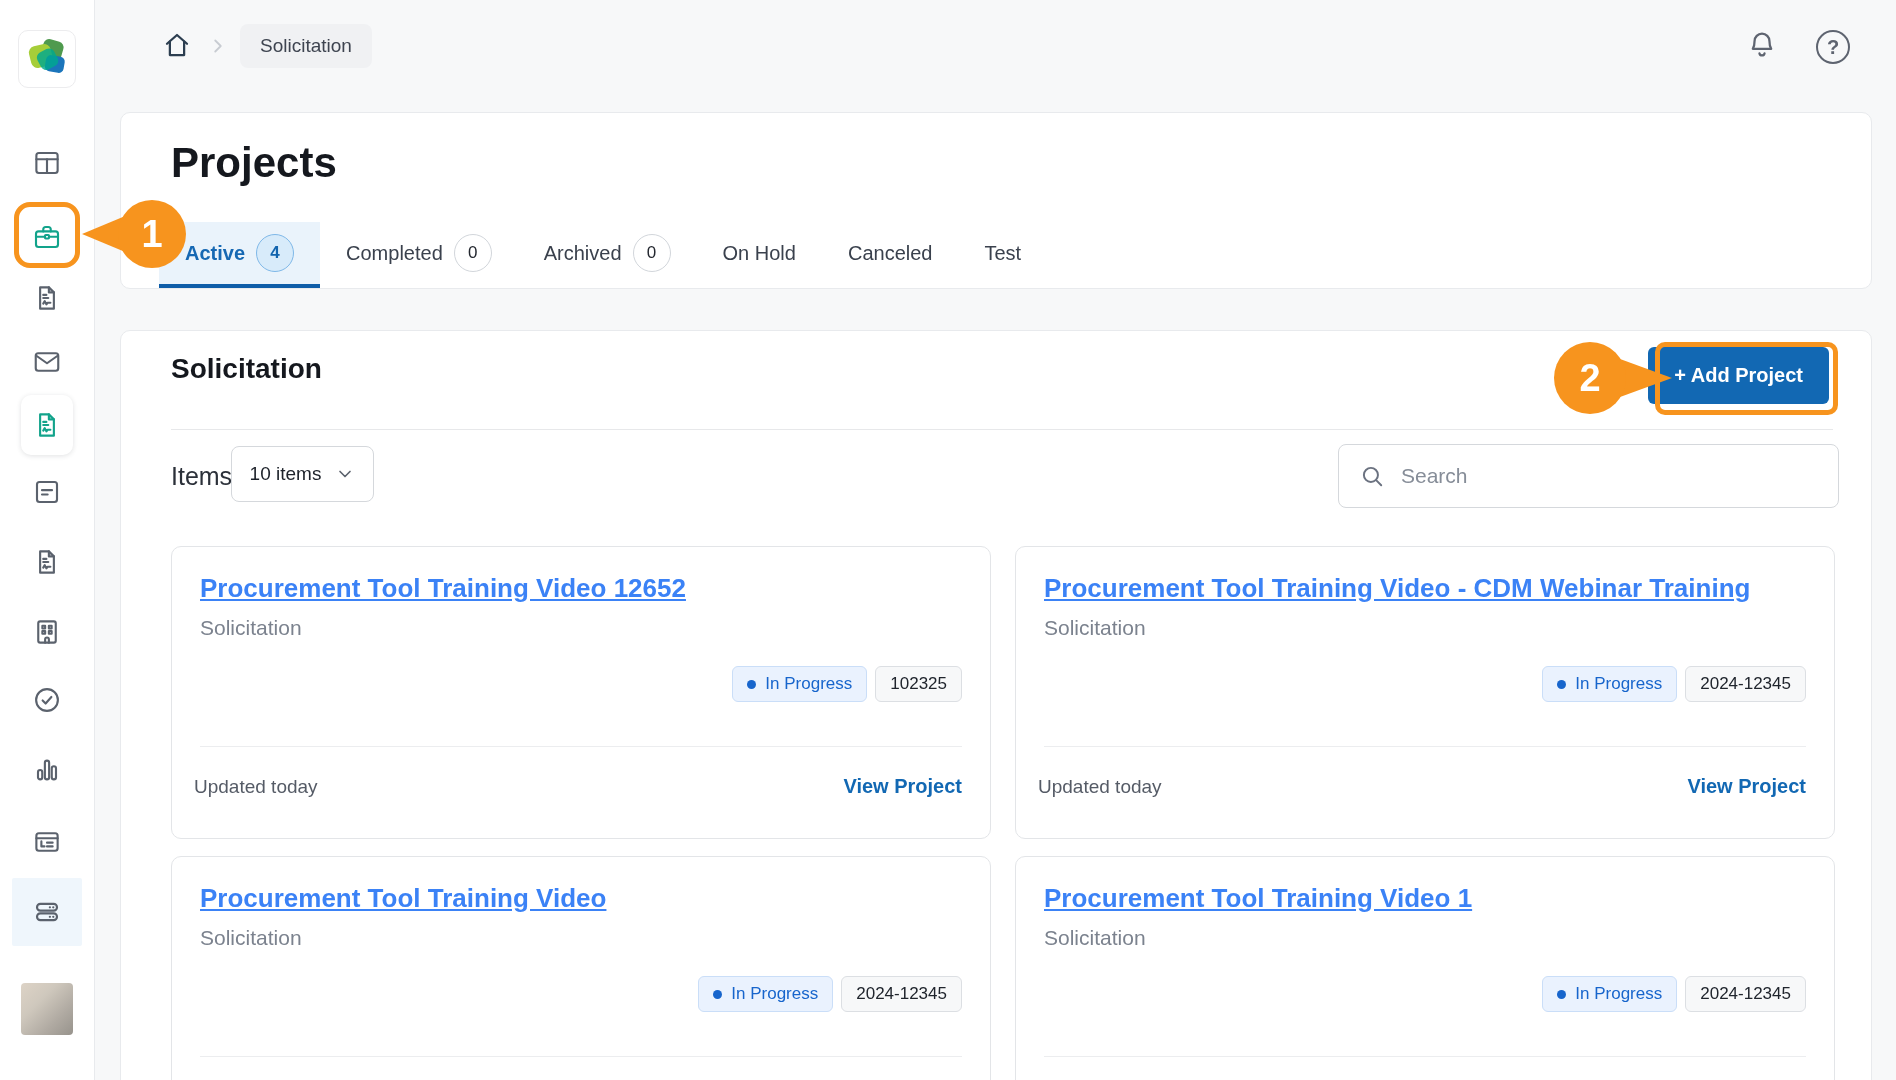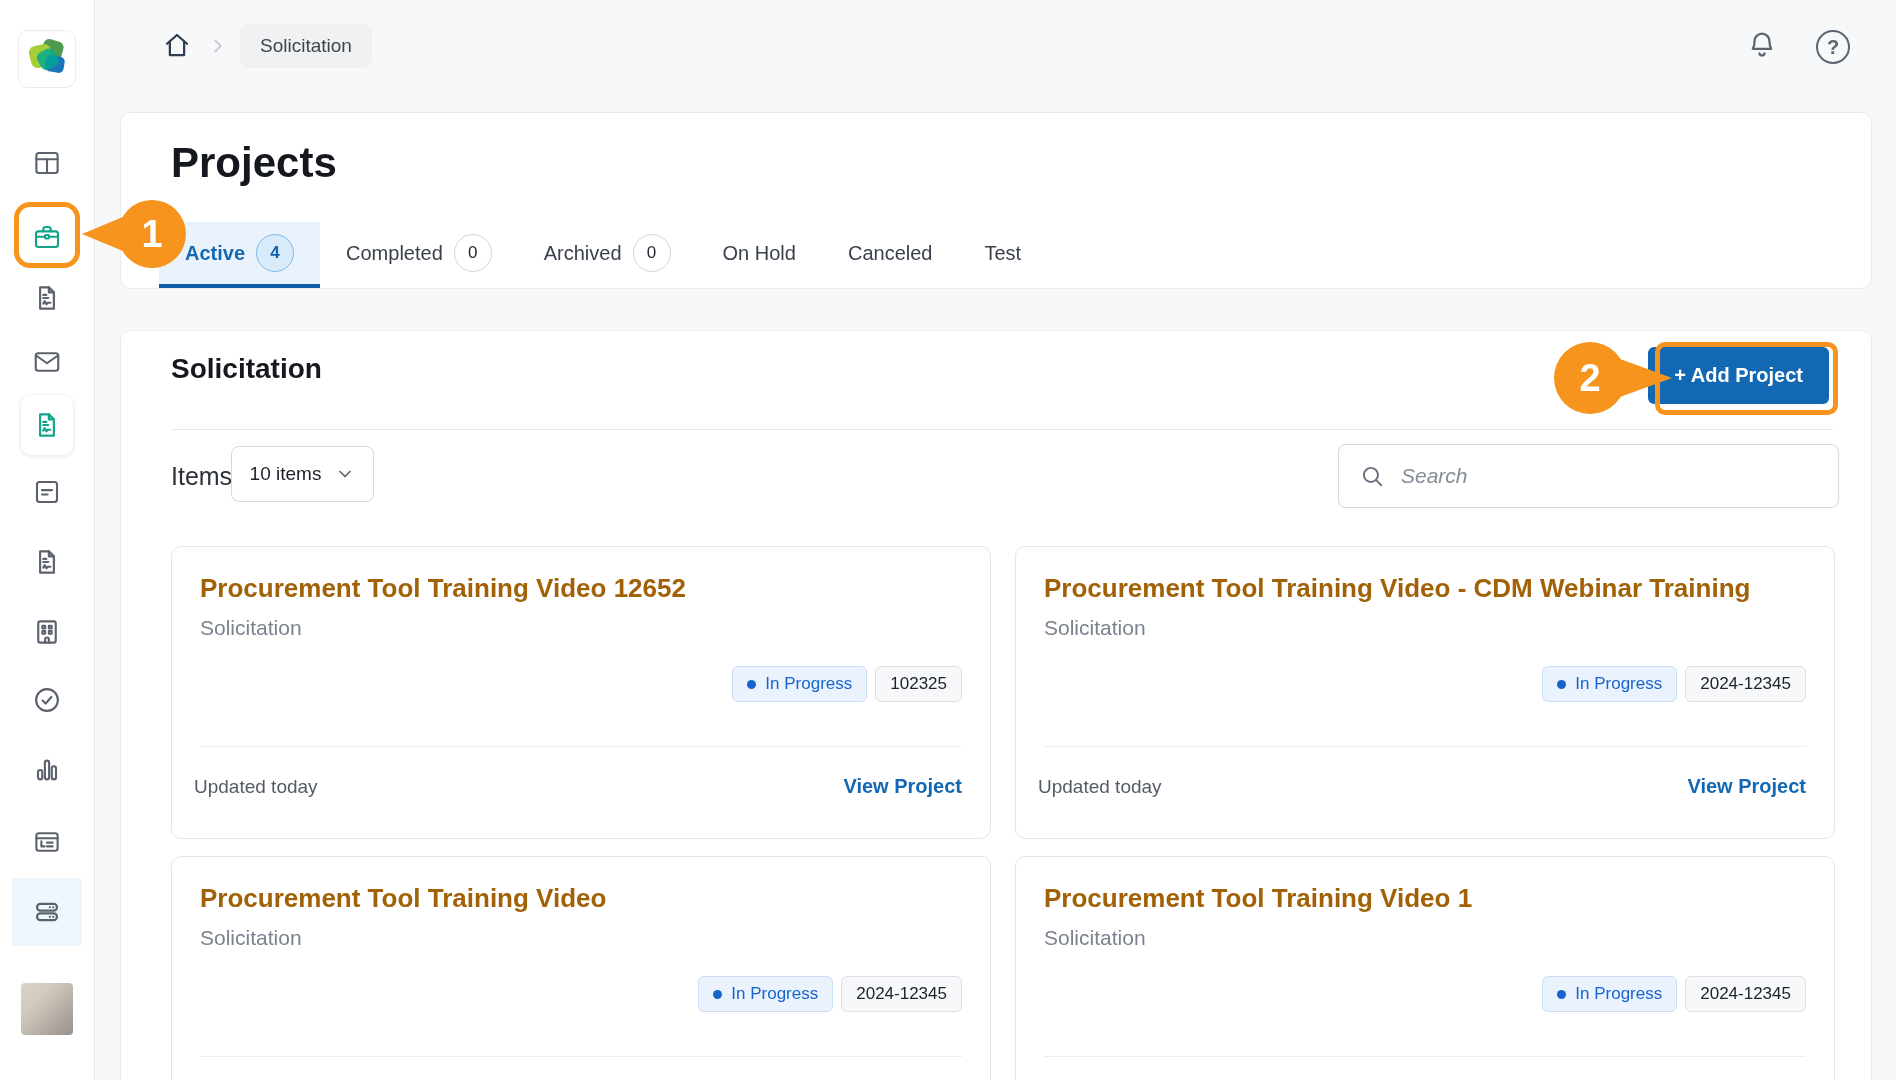--- a/index.html
+++ b/index.html
@@ -63,29 +63,29 @@
   .items-dd { position:absolute; left:110px; top:115px; width:143px; height:56px;
     border:1px solid #d5d8dc; border-radius:8px; background:#fff;
     display:flex; align-items:center; justify-content:center; gap:14px;
     font-size:19px; color:#1d222a; cursor:pointer; }
   .items-dd svg { width:20px; height:20px; color:#5b626d; }
   .search-box { position:absolute; left:1217px; top:113px; width:501px; height:64px;
     border:1px solid #d5d8dc; border-radius:8px; background:#fff;
     display:flex; align-items:center; padding:0 20px; gap:16px; }
   .search-box svg { width:26px; height:26px; color:#6b7280; flex:0 0 auto; }
   .search-box input { border:none; outline:none; flex:1; font-size:21px;
-    font-family:"Liberation Sans", sans-serif; color:#1d222a; background:transparent;font-style:italic; }
+    font-family:"Liberation Sans", sans-serif; color:#1d222a; background:transparent; }
   .search-box input::placeholder { color:#868d98; }
 
   
   .grid { position:absolute; left:50px; top:215px; width:1664px;
     display:grid; grid-template-columns:820px 820px; column-gap:24px; row-gap:17px; }
   .pcard { width:820px; height:293px; background:#fff; border:1px solid #e3e5e8;
     border-radius:10px; padding:26px 28px; position:relative; }
-  .pc-title { font-size:26px; font-weight:700; color:#a16207; }
+  .pc-title { font-size:26px; font-weight:700; color:#3b82f6;text-decoration:underline; }
   .pc-sub { margin-top:12px; font-size:21px; color:#7b828e; }
   .pc-badges { margin-top:26px; display:flex; gap:8px;justify-content:flex-end; }
   .badge-status { display:flex; align-items:center; gap:9px; height:36px; padding:0 14px;
     background:#eaf2fe; border:1px solid #cadef8; border-radius:6px;
     font-size:17px; color:#1765cc; }
   .dot { width:9px; height:9px; border-radius:50%; background:#1765cc; }
   .badge-id { display:flex; align-items:center; height:36px; padding:0 14px;
     background:#f7f8f9; border:1px solid #dcdfe3; border-radius:6px;
     font-size:17px; color:#20252d; }
   .pc-div { position:absolute; left:28px; right:28px; top:199px; height:1px; background:#ecedef; }

